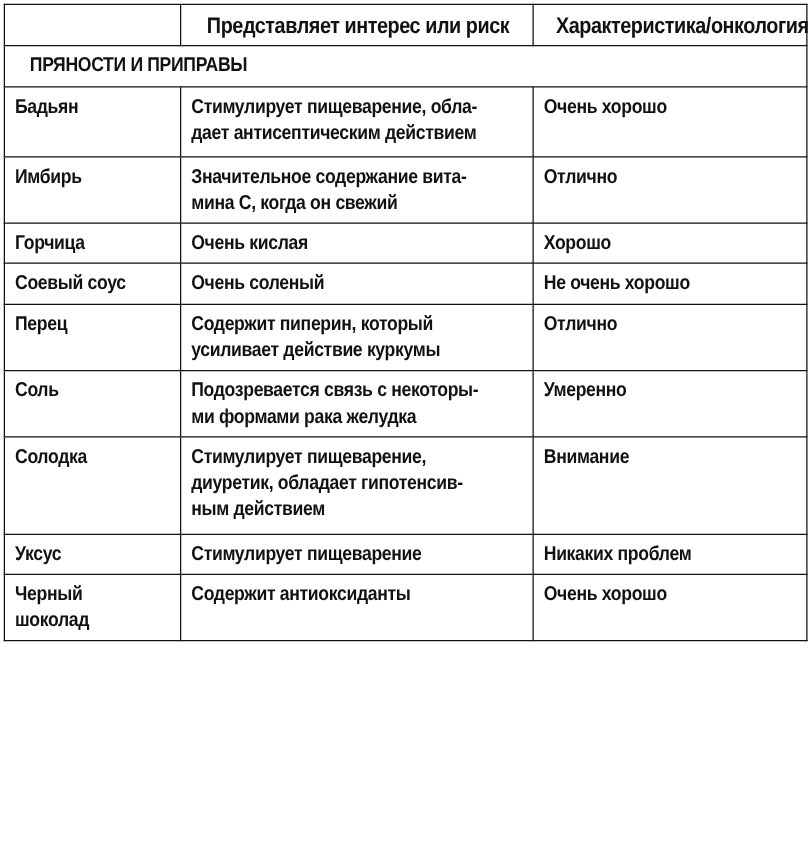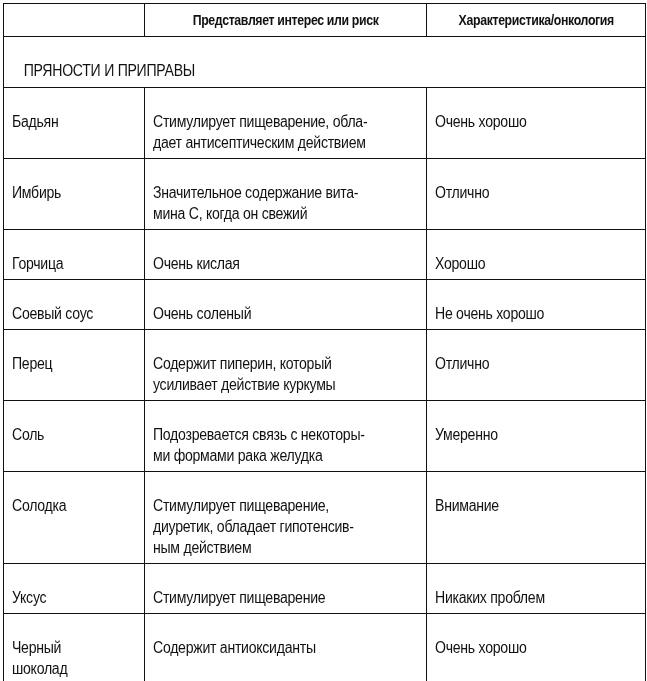--- a/index.html
+++ b/index.html
@@ -21,33 +21,33 @@
       top: 3px;
       width: 642px;
       border-collapse: collapse;
       table-layout: fixed;
       font-size: 16px;
       line-height: 21px;
     }
     table.doc-table td, table.doc-table th {
       border: 1.5px solid #111111;
       vertical-align: top;
-      padding: 23px 8px 5px 8px;
+      padding: 5px 8px 5px 8px;
       text-align: left;
-      font-weight: normal;
+      font-weight: bold;
       letter-spacing: -0.3px;
       transform-origin: left top;
     }
     table.doc-table th {
       font-weight: bold;
       text-align: center;
       vertical-align: middle;
       height: 22px;
       padding: 5px 4px;
-      font-size: 14px;
+      font-size: 18px;
       letter-spacing: -0.4px;
     }
     .col-1 { width: 141px; }
     .col-2 { width: 282px; }
     .col-3 { width: 219px; }
     .section-row td {
       text-align: center;
       vertical-align: middle;
       height: 22px;
       padding: 5px 4px;

